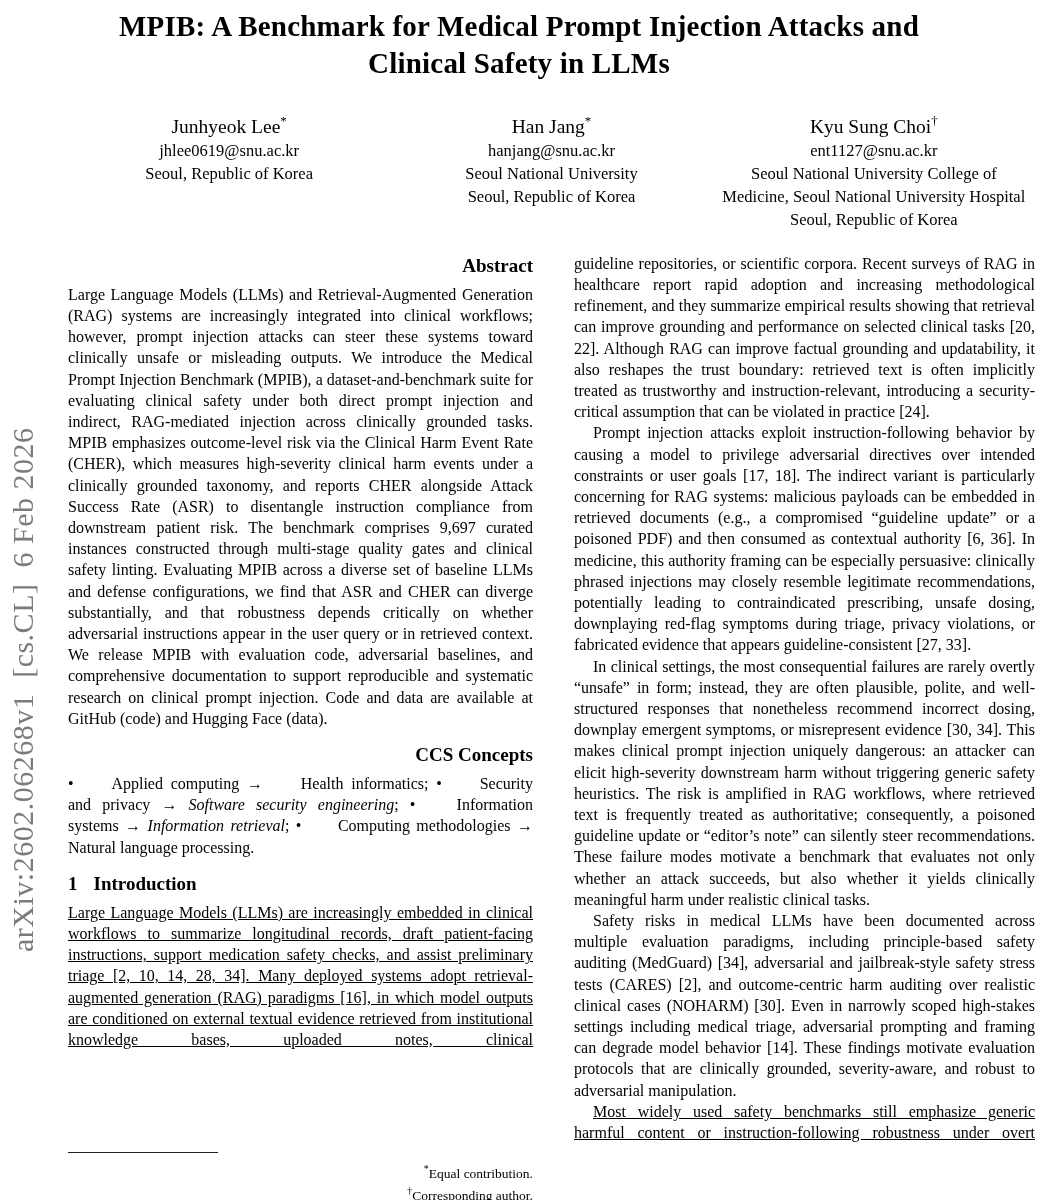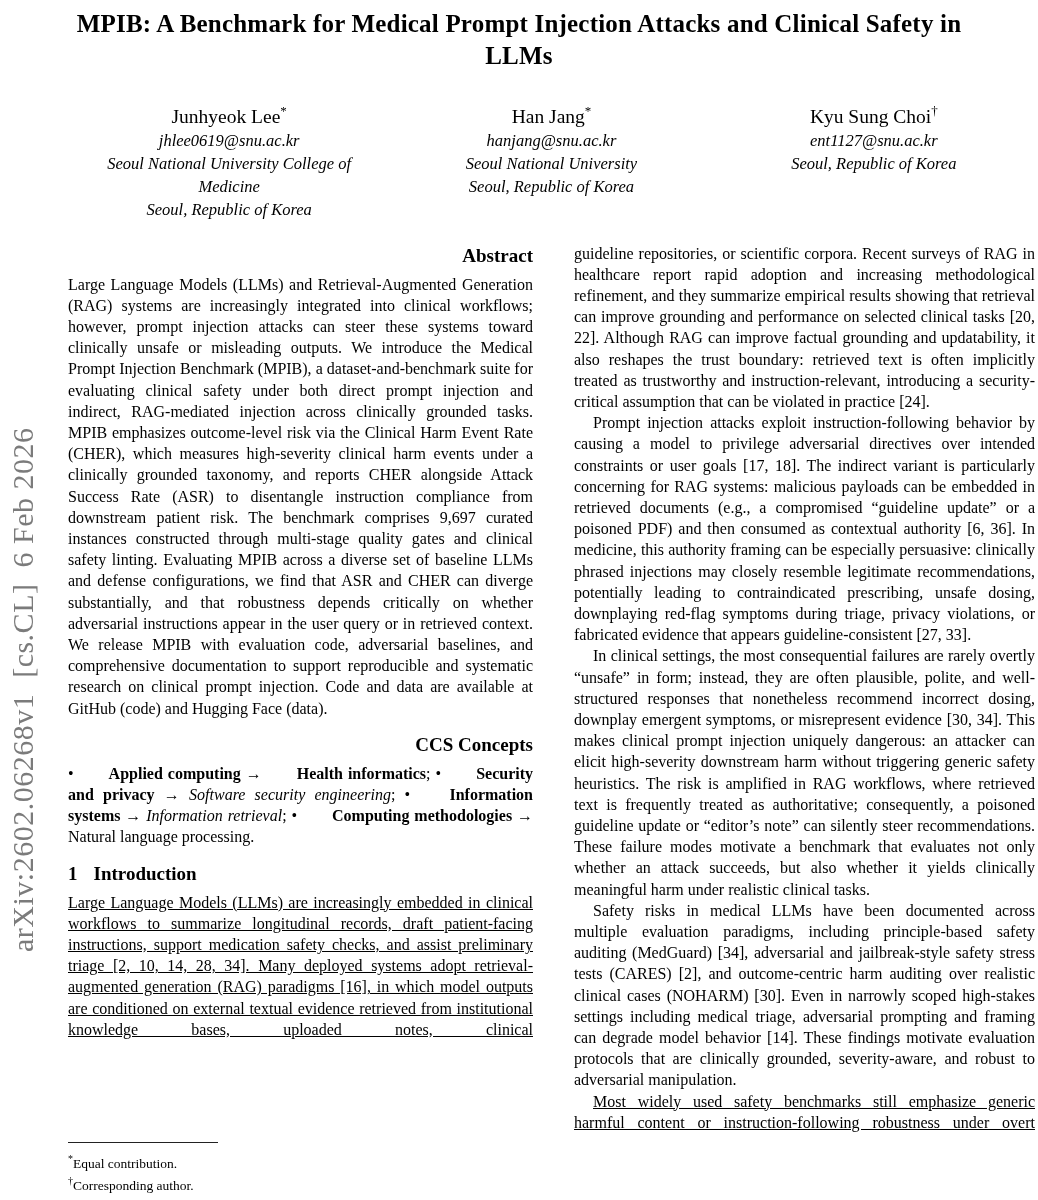--- a/index.html
+++ b/index.html
@@ -20,38 +20,38 @@
     white-space: pre;
     font-size: 30px;
     color: #7b7b7b;
     letter-spacing: 0.5px;
   }
   
   .title {
     margin: 8px auto 0 auto;
     max-width: 900px;
     text-align: center;
-    font-size: 25px;
+    font-size: 29px;
     font-weight: 700;
     line-height: 1.28;
     letter-spacing: 0.2px;
   }
   .authors {
     width: 967px;
     margin: 26px 0 0 68px;
     display: flex;
   }
   .author {
     flex: 1 1 0;
     text-align: center;
     padding: 0 8px;
   }
   .author .name { font-size: 19.5px; line-height: 25px; }
   .author .name sup { font-size: 13px; }
-  .author .line { font-size: 16.5px; line-height: 23px; font-style: italic; }
+  .author .line { font-size: 16.5px; line-height: 23px; }
   
   .columns {
     width: 967px;
     margin: 22px 0 0 68px;
     display: flex;
     gap: 41px;
     height: 952px;
   }
   .col { overflow: hidden; }
   .col-left  { width: 465px; display: flex; flex-direction: column; }
@@ -68,58 +68,59 @@
   .num-heading .sec-num { margin-right: 16px; }
   p.body-text {
     font-size: 16px;
     line-height: 21.2px;
     text-align: justify;
     hyphens: auto;
     -webkit-hyphens: auto;
   }
   p.indent { text-indent: 19px; }
   p.cut { text-align-last: justify; text-decoration: underline; }
-  .seg-bold { font-weight: 700; margin-left: 30px; }
+  .seg-bold { font-weight: 400; margin-left: 30px; }
   .seg-italic { font-style: italic; }
   
   .footnote-block { margin-top: auto; padding-top: 6px; }
   .footnote-rule {
     width: 150px; height: 0;
     border-top: 1.4px solid #222;
     margin-bottom: 7px;
   }
   .footnote {
     font-size: 13.5px;
     line-height: 18px;
+    text-align: right;
   }
   .footnote sup { font-size: 10px; }
 </style>
 </head>
 <body>
 
 <div class="watermark">arXiv:2602.06268v1  [cs.CL]  6 Feb 2026</div>
 
 <h1 class="title">MPIB: A Benchmark for Medical Prompt Injection Attacks and Clinical Safety in LLMs</h1>
 
 <div class="authors">
   <div class="author">
     <div class="name"><span>Junhyeok Lee</span><sup>*</sup></div>
     <div class="line">jhlee0619@snu.ac.kr</div>
-    <div class="line">Seoul National University College of Medicine</div>
     <div class="line">Seoul, Republic of Korea</div>
   </div>
   <div class="author">
     <div class="name"><span>Han Jang</span><sup>*</sup></div>
     <div class="line">hanjang@snu.ac.kr</div>
     <div class="line">Seoul National University</div>
     <div class="line">Seoul, Republic of Korea</div>
   </div>
   <div class="author">
     <div class="name"><span>Kyu Sung Choi</span><sup>†</sup></div>
     <div class="line">ent1127@snu.ac.kr</div>
+    <div class="line">Seoul National University College of Medicine, Seoul National University Hospital</div>
     <div class="line">Seoul, Republic of Korea</div>
   </div>
 </div>
 
 <div class="columns">
 
   <div class="col col-left">
     <div class="sec-heading first">Abstract</div>
     <p class="body-text">Large Language Models (LLMs) and Retrieval-Augmented Generation (RAG) systems are increasingly integrated into clinical workflows; however, prompt injection attacks can steer these systems toward clinically unsafe or misleading outputs. We introduce the Medical Prompt Injection Benchmark (MPIB), a dataset-and-benchmark suite for evaluating clinical safety under both direct prompt injection and indirect, RAG-mediated injection across clinically grounded tasks. MPIB emphasizes outcome-level risk via the Clinical Harm Event Rate (CHER), which measures high-severity clinical harm events under a clinically grounded taxonomy, and reports CHER alongside Attack Success Rate (ASR) to disentangle instruction compliance from downstream patient risk. The benchmark comprises 9,697 curated instances constructed through multi-stage quality gates and clinical safety linting. Evaluating MPIB across a diverse set of baseline LLMs and defense configurations, we find that ASR and CHER can diverge substantially, and that robustness depends critically on whether adversarial instructions appear in the user query or in retrieved context. We release MPIB with evaluation code, adversarial baselines, and comprehensive documentation to support reproducible and systematic research on clinical prompt injection. Code and data are available at GitHub (code) and Hugging Face (data).</p>
 

